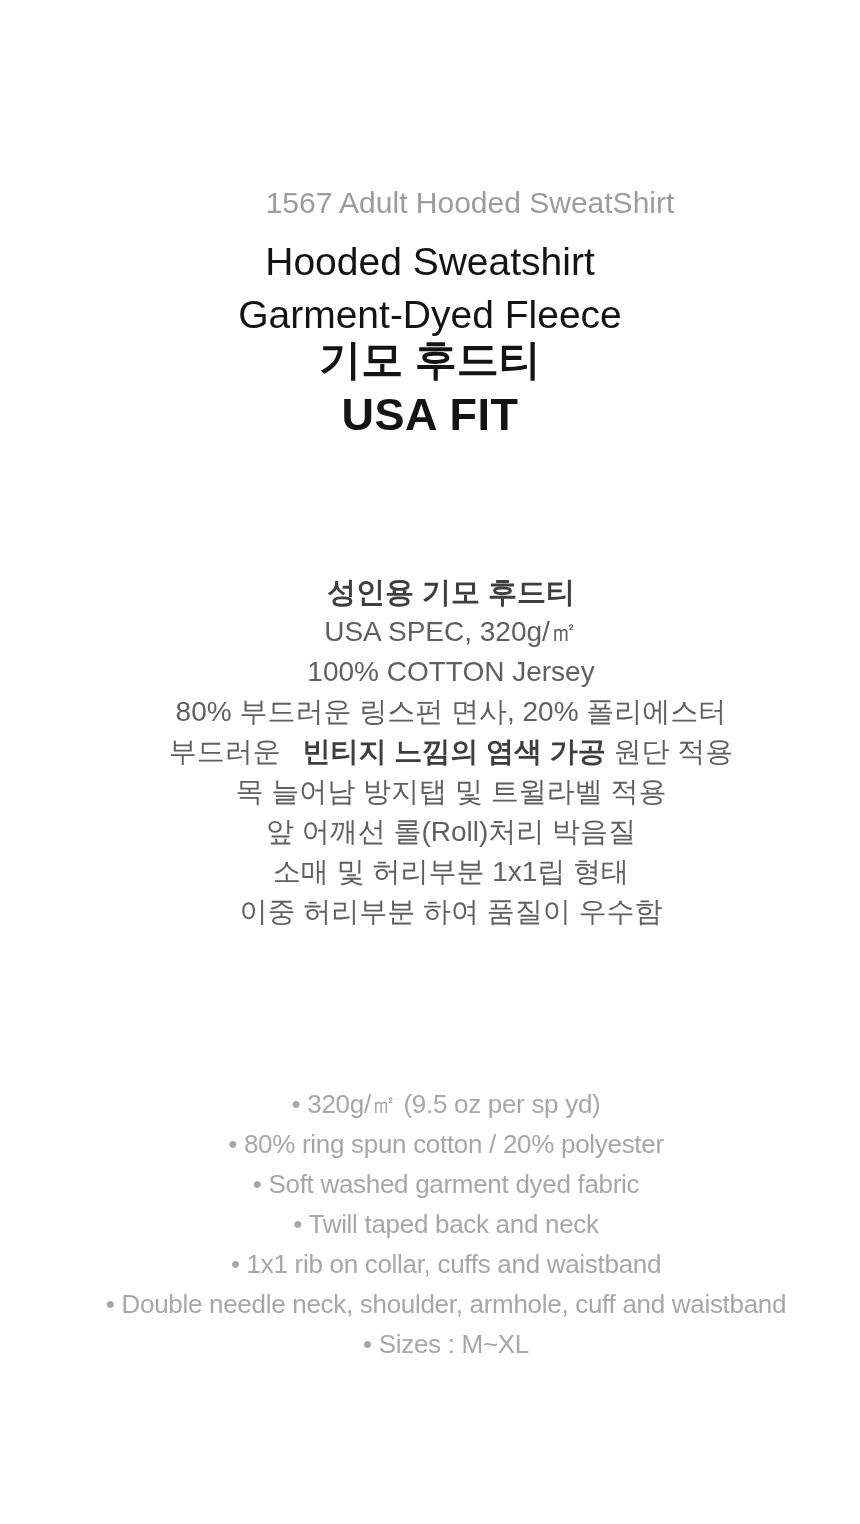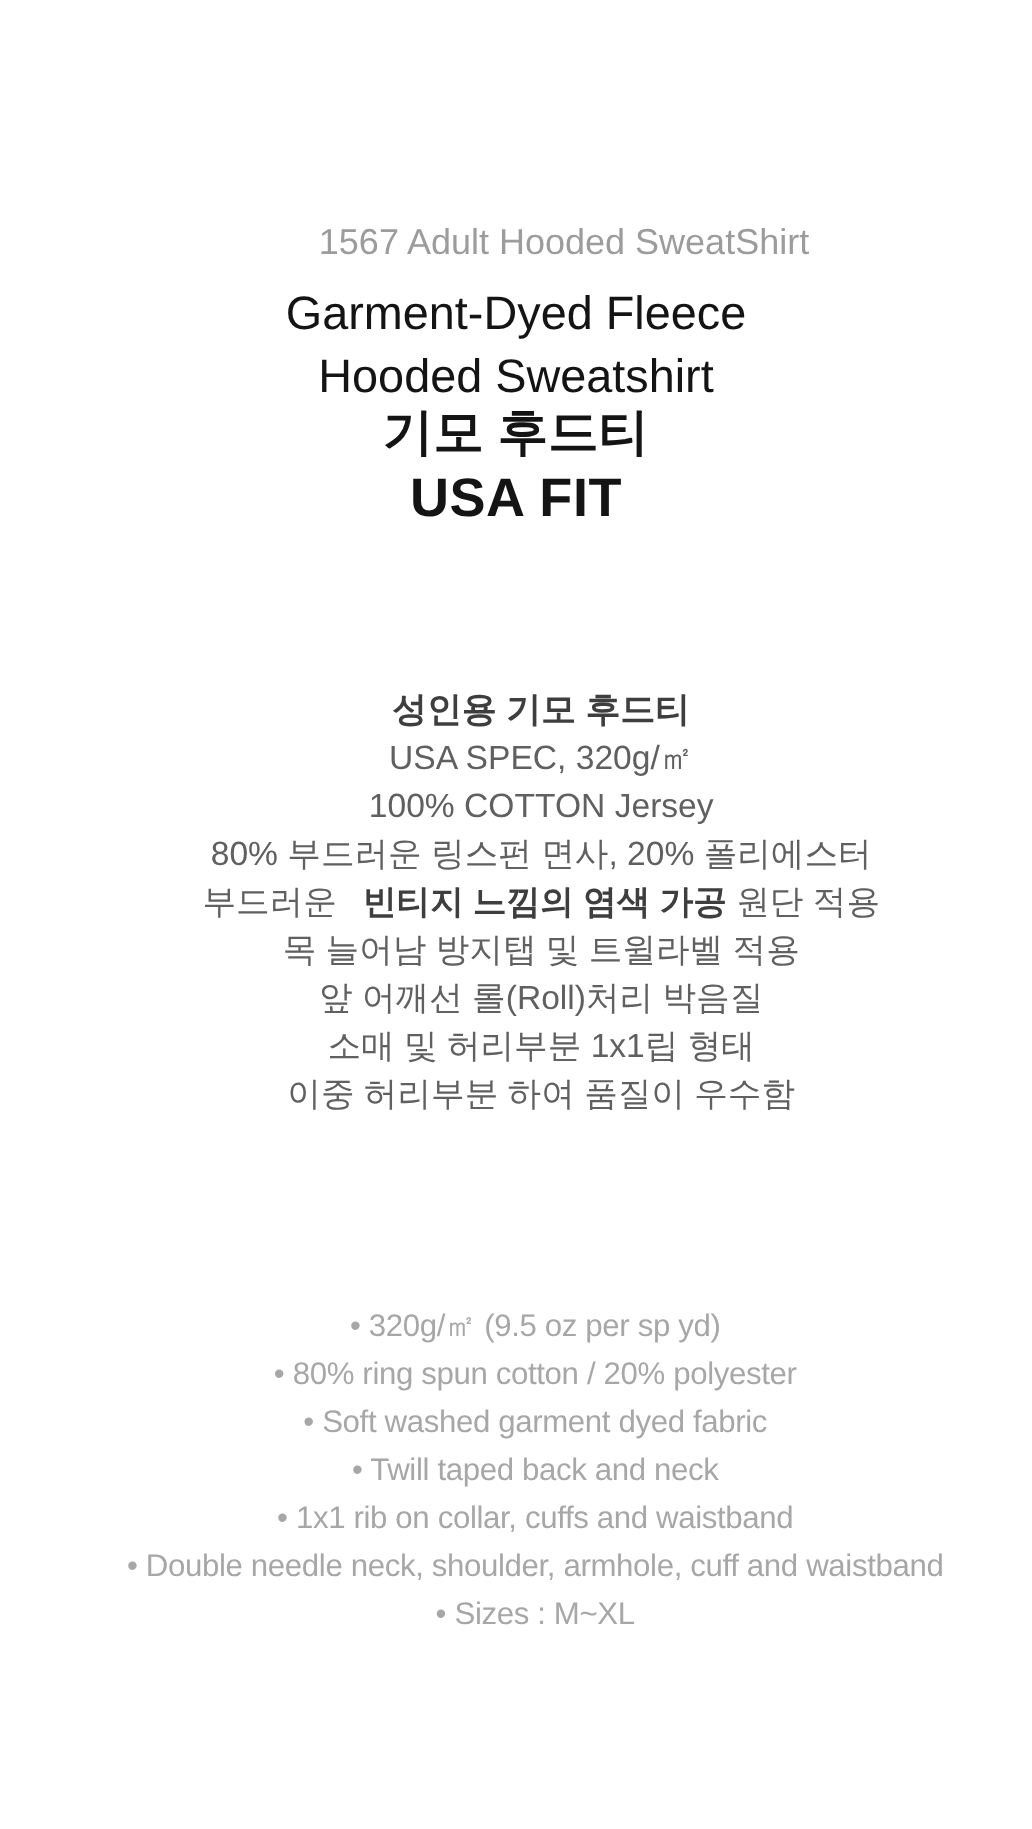--- a/index.html
+++ b/index.html
@@ -95,22 +95,22 @@
   }
 </style>
 </head>
 <body>
 
 <div class="page">
 
   <div class="subtitle">1567 Adult Hooded SweatShirt</div>
 
   <h1 class="title">
+    <span class="line">Hooded Sweatshirt</span>
     <span class="line">Garment-Dyed Fleece</span>
-    <span class="line">Hooded Sweatshirt</span>
   </h1>
 
   <div class="title-ko">기모 후드티</div>
 
   <div class="fit-label">USA FIT</div>
 
   <section class="korean-specs">
     <div class="spec-heading">성인용 기모 후드티</div>
     <div class="spec-line">USA SPEC, 320g/㎡</div>
     <div class="spec-line">100% COTTON Jersey</div>

